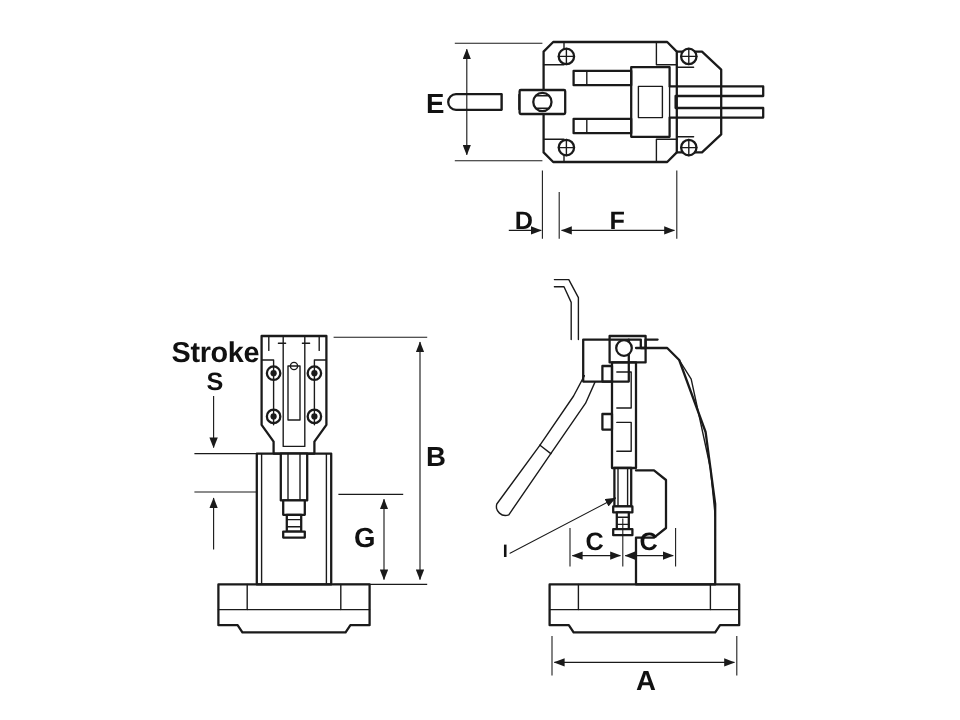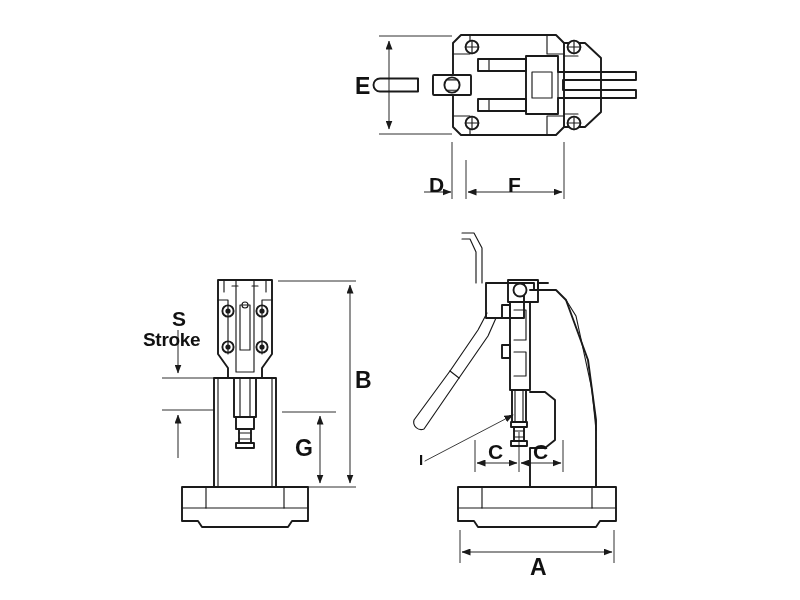--- a/index.html
+++ b/index.html
@@ -26,21 +26,21 @@
     font-family: "Liberation Sans", sans-serif;
     font-weight: bold;
     color: #111111;
     line-height: 1;
     white-space: nowrap;
     user-select: none;
   }
   .dim-label.sz-lg { font-size: 23px; }
   .dim-label.sz-md { font-size: 21px; }
   .dim-label.sz-sm { font-size: 15px; }
-  .dim-label.stroke-word { font-size: 19px; letter-spacing: -0.3px; margin-top: 47px; }
+  .dim-label.stroke-word { font-size: 24px; letter-spacing: -0.3px; }
 </style>
 </head>
 <body>
 
 <div id="sheet">
 
   <svg width="800" height="600" viewBox="0 0 800 600" shape-rendering="geometricPrecision">
 
     <defs>
       <marker id="arrHead" markerWidth="9" markerHeight="7" refX="8.5" refY="3.5" orient="auto" markerUnits="userSpaceOnUse">

